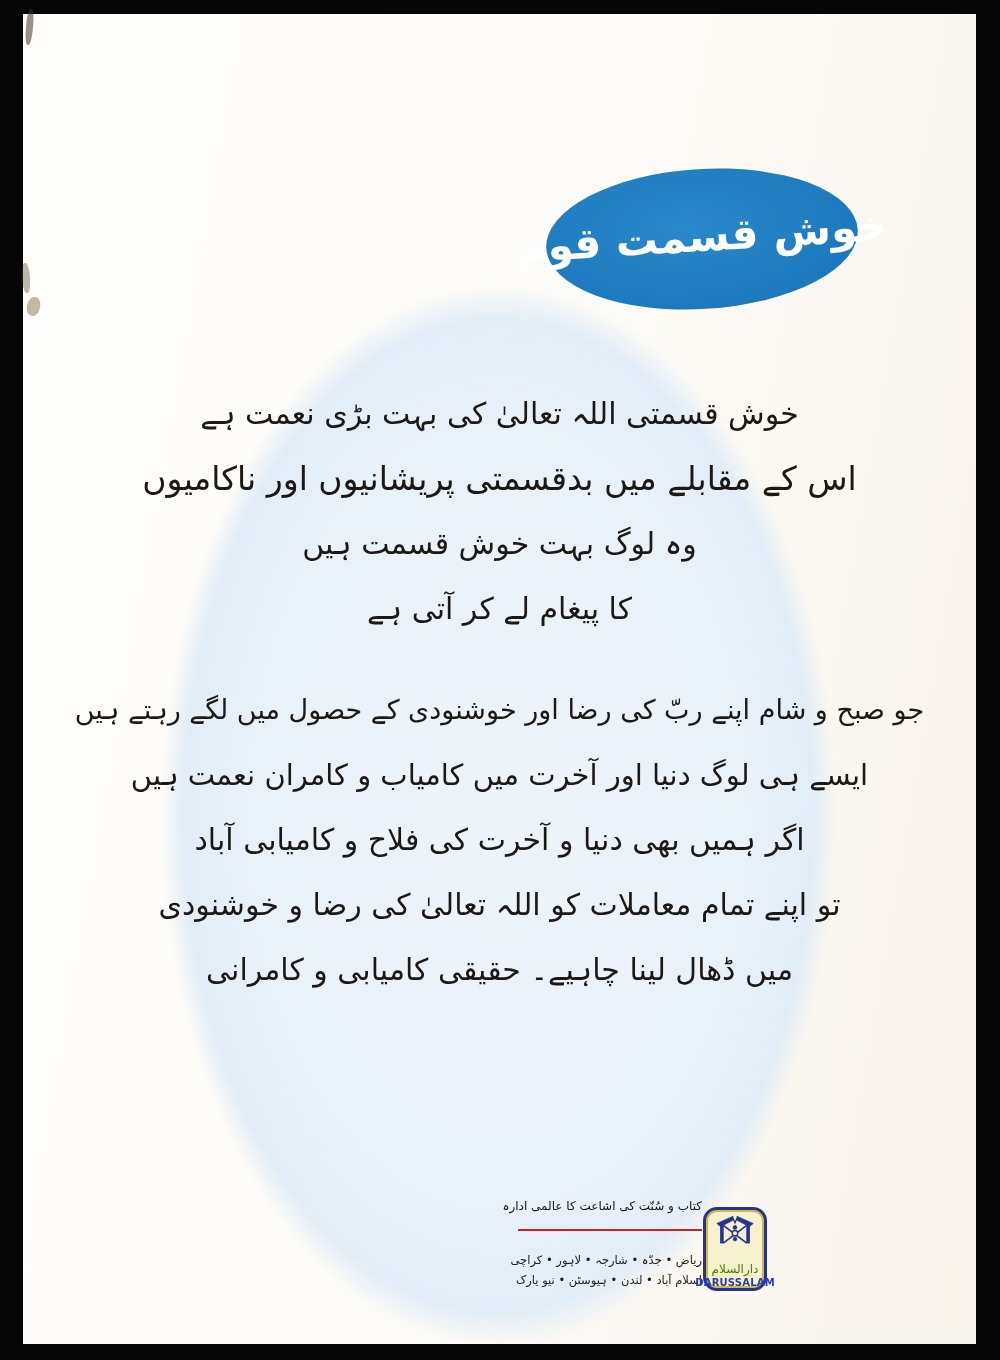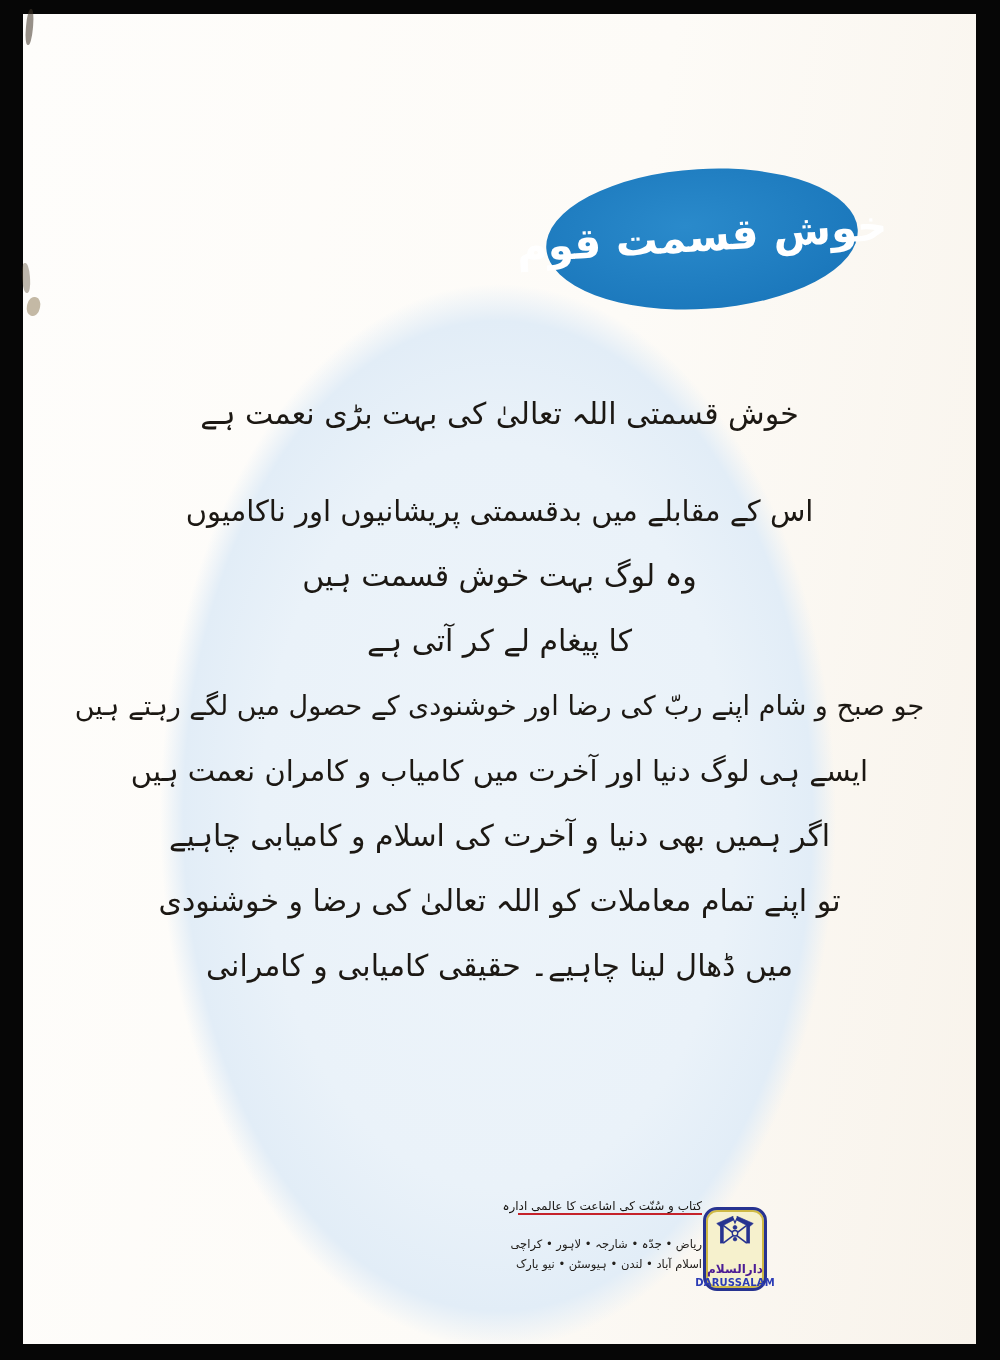--- a/index.html
+++ b/index.html
@@ -53,42 +53,42 @@
     gap:21px;
     direction:rtl;
     color:#1c1813;
   }
   .poem .poem-line{
     font-size:30px;
     line-height:44px;
     white-space:nowrap;
     text-align:center;
   }
-  .poem .poem-line:nth-child(5){font-size:27px;}
-  .poem .poem-line:nth-child(2){font-size:29px;margin-top:32px;}
+  .poem .poem-line:nth-child(5){font-size:27px;margin-top:36px;}
+  .poem .poem-line:nth-child(2){font-size:33px;}
   .poem .poem-line:nth-child(6){font-size:29px;}
   .poem .poem-line:nth-child(10){font-size:29px;}
   
   .publisher{
     position:absolute;
     left:495px;top:1182px;
     width:184px;
     text-align:center;
     direction:rtl;
   }
   .publisher .brand{
     color:#c5222a;
     font-size:38px;
     font-weight:bold;
     line-height:1.05;
     white-space:nowrap;
   }
   .publisher .tagline{
     margin-top:3px;
-    padding-bottom:0;
+    padding-bottom:16px;
     font-size:12px;
     color:#181512;
     border-bottom:2.5px solid #c5222a;
     white-space:nowrap;
     text-align:center;
   }
   .publisher .cities{
     margin-top:20px;
     font-size:11.5px;
     line-height:1.7;
@@ -102,22 +102,22 @@
     width:64px;height:84px;
     background:#f6f1cd;
     border:3px solid #273390;
     border-radius:14px;
     box-shadow:inset 0 0 0 2px #cfb945;
     display:flex;flex-direction:column;align-items:center;justify-content:flex-start;
     padding-top:5px;
     box-sizing:border-box;
   }
   .badge .badge-arabic{
-    color:#4c1d95;
-    font-weight:bold;
+    color:#4d7c0f;
+    font-weight:normal;
     font-size:12px;
     line-height:1;
     direction:rtl;
     margin-top:18px;
   }
   .badge .badge-latin{
     color:#2b3bb5;
     font-weight:bold;
     font-size:10px;
     letter-spacing:0.2px;
@@ -140,21 +140,21 @@
     <span class="title-text">خوش قسمت قوم</span>
   </div>
 
   <div class="poem">
     <div class="poem-line">خوش قسمتی اللہ تعالیٰ کی بہت بڑی نعمت ہے</div>
     <div class="poem-line">اس کے مقابلے میں بدقسمتی پریشانیوں اور ناکامیوں</div>
     <div class="poem-line">وہ لوگ بہت خوش قسمت ہیں</div>
     <div class="poem-line">کا پیغام لے کر آتی ہے</div>
     <div class="poem-line">جو صبح و شام اپنے ربّ کی رضا اور خوشنودی کے حصول میں لگے رہتے ہیں</div>
     <div class="poem-line">ایسے ہی لوگ دنیا اور آخرت میں کامیاب و کامران نعمت ہیں</div>
-    <div class="poem-line">اگر ہمیں بھی دنیا و آخرت کی اسلام و کامیابی چاہیے</div>
+    <div class="poem-line">اگر ہمیں بھی دنیا و آخرت کی فلاح و کامیابی آباد</div>
     <div class="poem-line">تو اپنے تمام معاملات کو اللہ تعالیٰ کی رضا و خوشنودی</div>
     <div class="poem-line">میں ڈھال لینا چاہیے۔ حقیقی کامیابی و کامرانی</div>
   </div>
 
   <div class="publisher">
     <div class="tagline">کتاب و سُنّت کی اشاعت کا عالمی ادارہ</div>
     <div class="cities">
       <div>ریاض • جدّہ • شارجہ • لاہور • کراچی</div>
       <div>اسلام آباد • لندن • ہیوسٹن • نیو یارک</div>
     </div>

